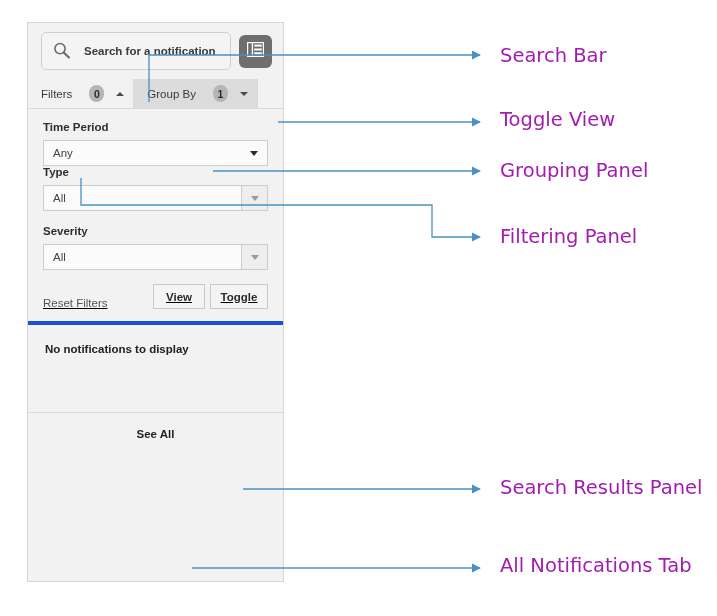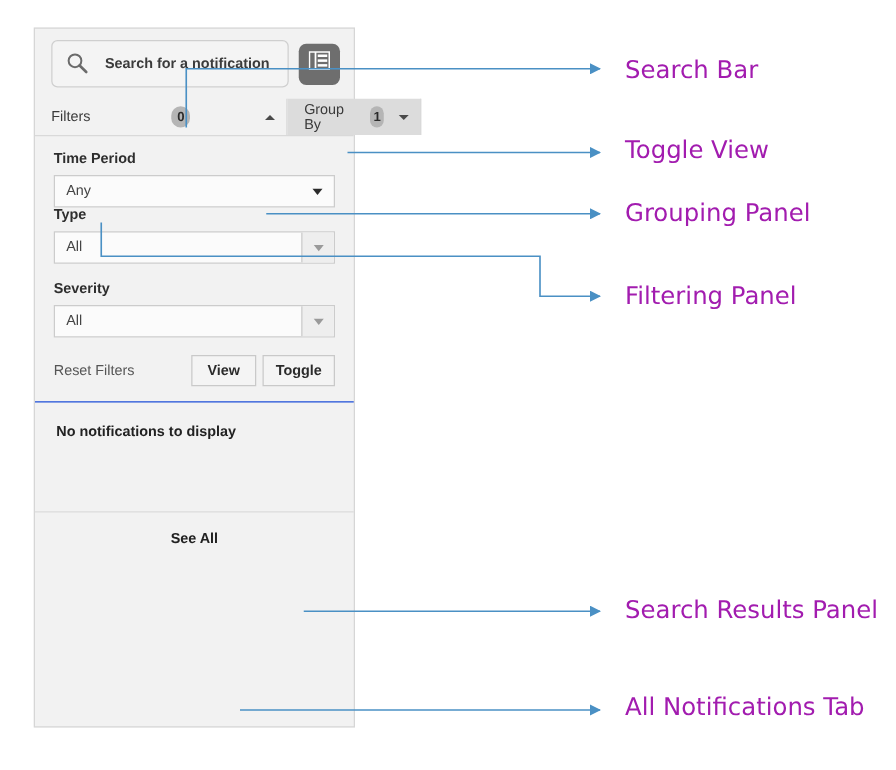--- a/index.html
+++ b/index.html
@@ -91,21 +91,20 @@
   .tab {
     display: flex;
     align-items: center;
     box-sizing: border-box;
     padding: 0 9px 0 13px;
     position: relative;
   }
   .tab.active {
     background: #f2f2f2;
     border-right: 1px solid #d9d9d9;
-    gap: 48px;
   }
   .tab.inactive {
     background: #dcdcdc;
     border-right: 1px solid #d9d9d9;
   }
   .tab-label {
     font-size: 11.5px;
     color: #3a3a3a;
   }
   .tab-badge {
@@ -133,21 +132,21 @@
   .caret.down {
     border-left: 4.5px solid transparent;
     border-right: 4.5px solid transparent;
     border-top: 4.5px solid #4a4a4a;
   }
 
   
   #filter-body {
     padding: 12px 15px 0 15px;
     box-sizing: border-box;
-    border-bottom: 1px solid #1d4ed8;
+    border-bottom: 4px solid #1d4ed8;
     padding-bottom: 12px;
   }
   .field-label {
     font-size: 11.5px;
     font-weight: bold;
     color: #2e2e2e;
     margin-bottom: 7px;
   }
   .select-plain {
     height: 26px;
@@ -196,22 +195,23 @@
   }
   .tri-down-light {
     width: 0; height: 0;
     border-left: 4.5px solid transparent;
     border-right: 4.5px solid transparent;
     border-top: 5.5px solid #9a9a9a;
   }
 
   #filter-actions {
     display: flex;
-    align-items: center;
+    align-items: flex-end;
     margin-top: 4px;
+    text-decoration: underline;
   }
   #reset-filters {
     font-size: 11.5px;
     color: #555;
   }
   #action-buttons {
     margin-left: auto;
     display: flex;
   }
   .flat-button {

